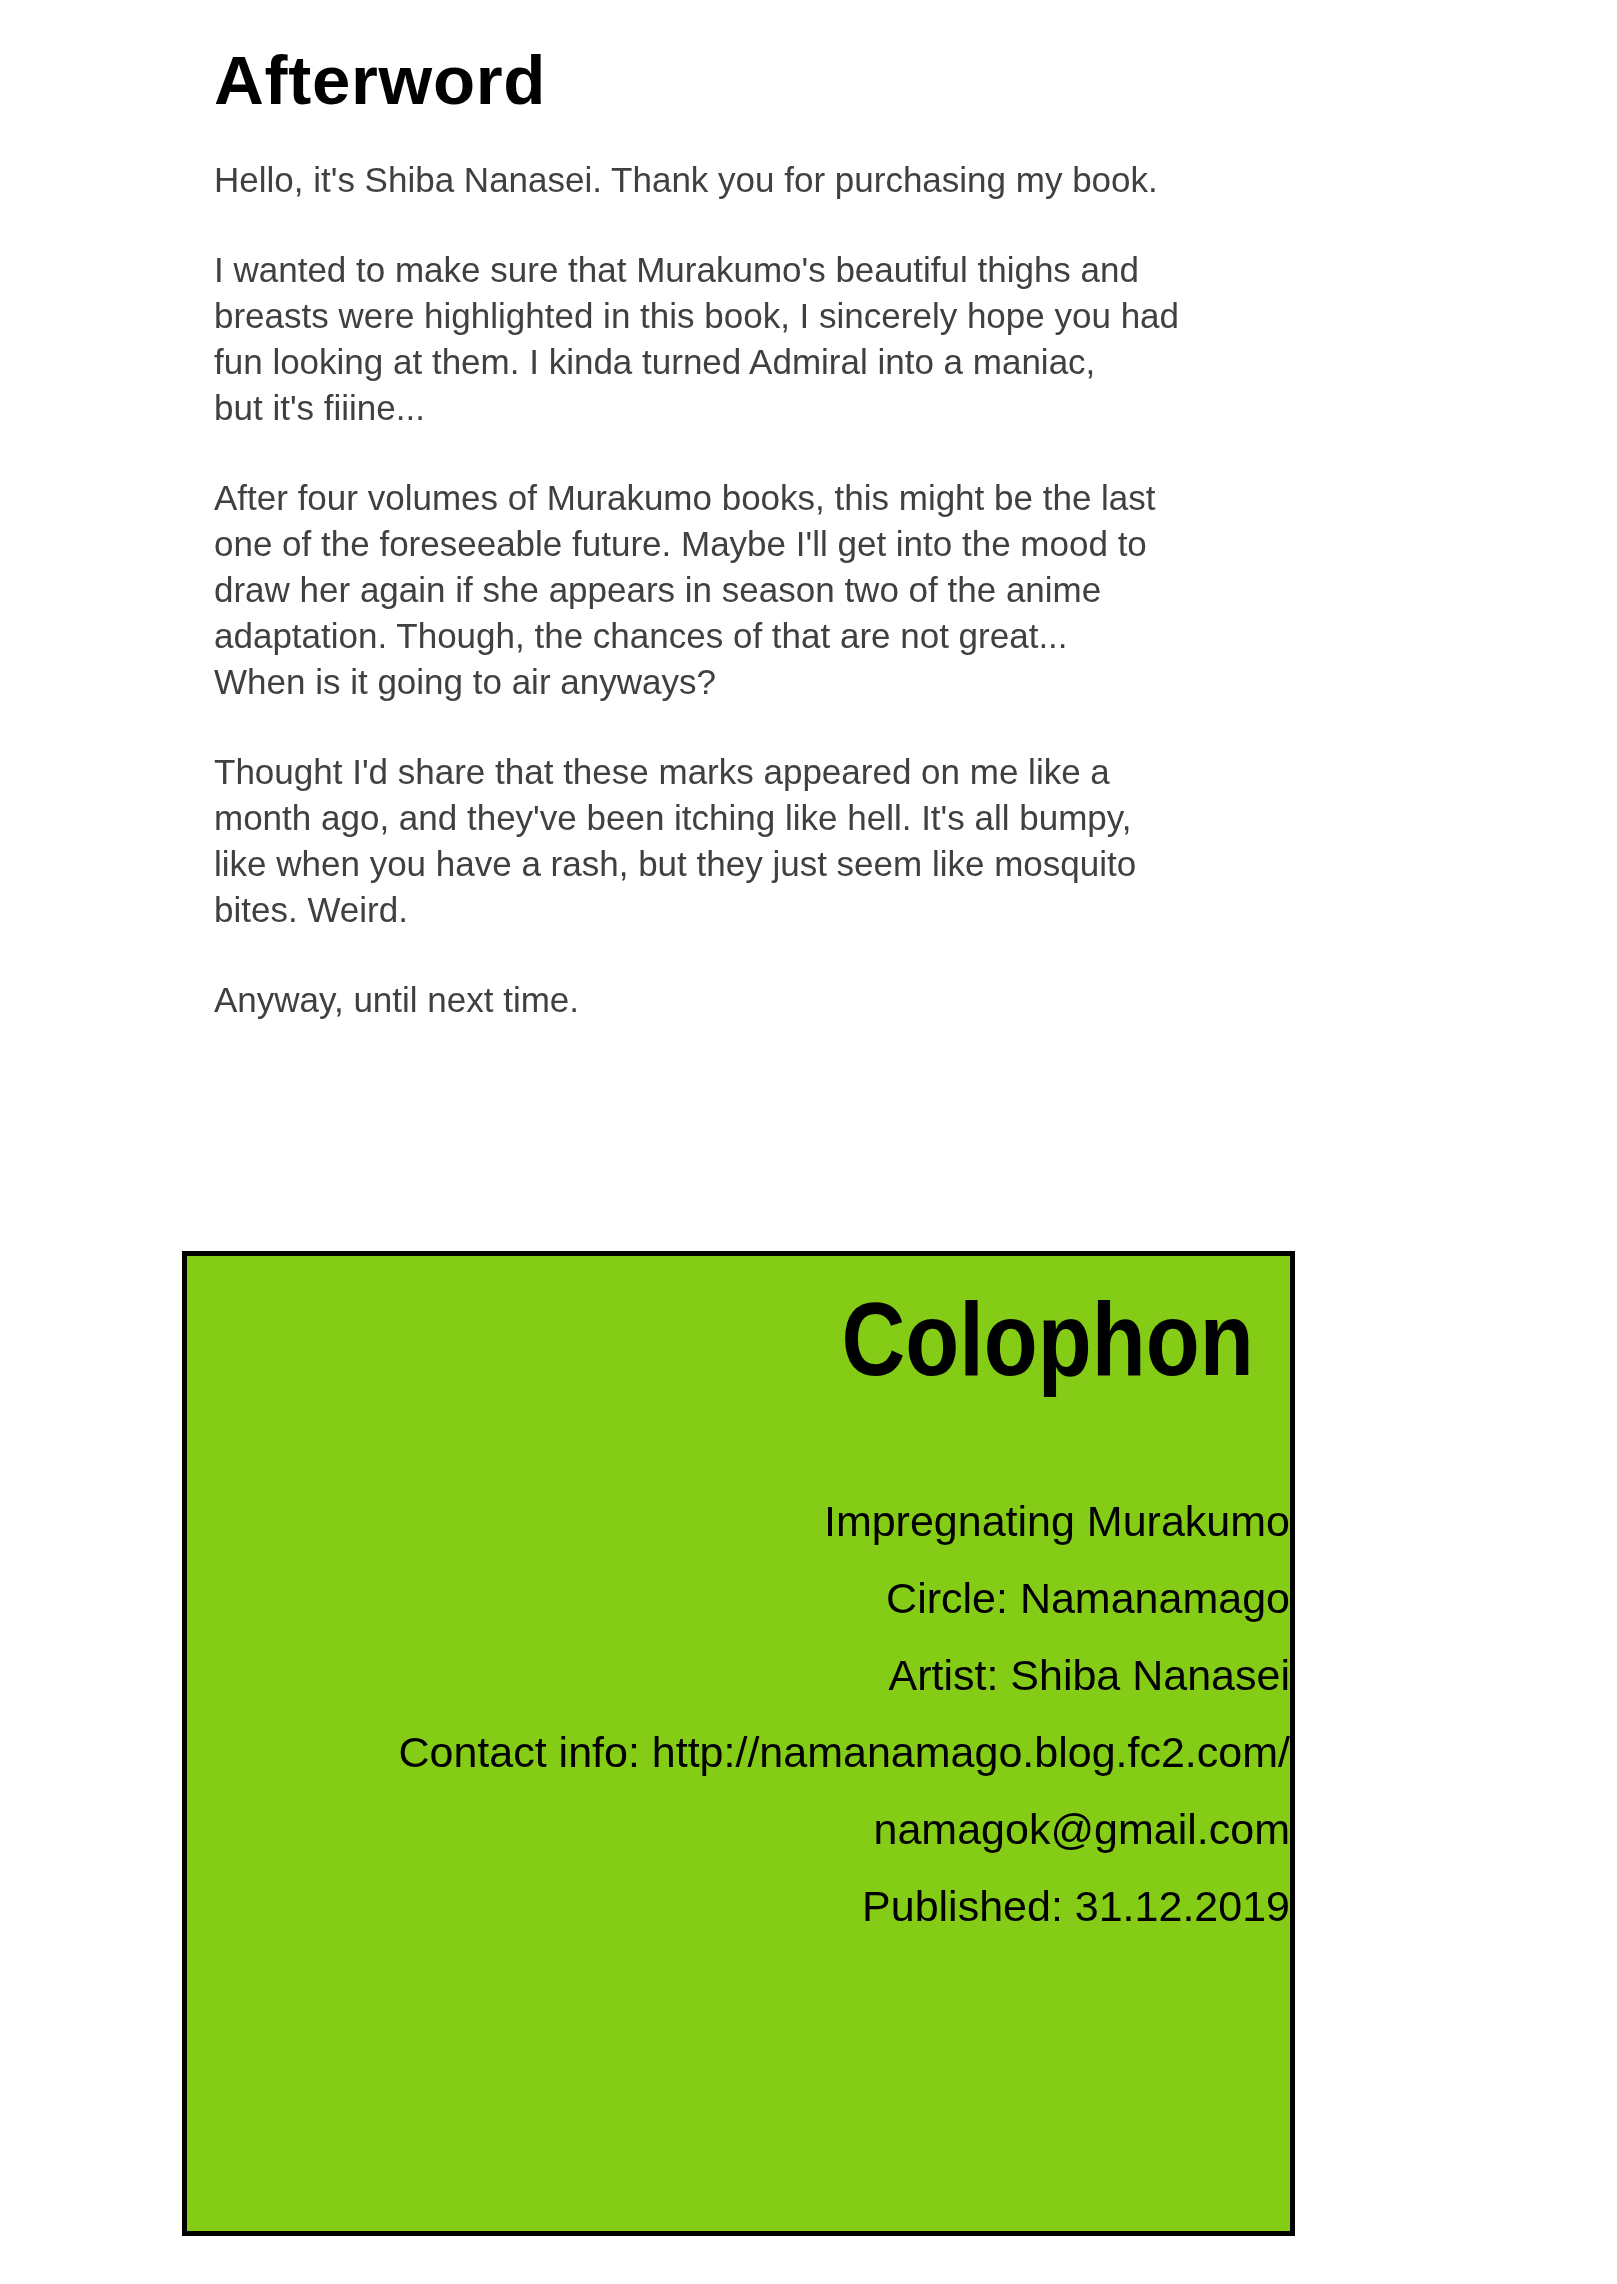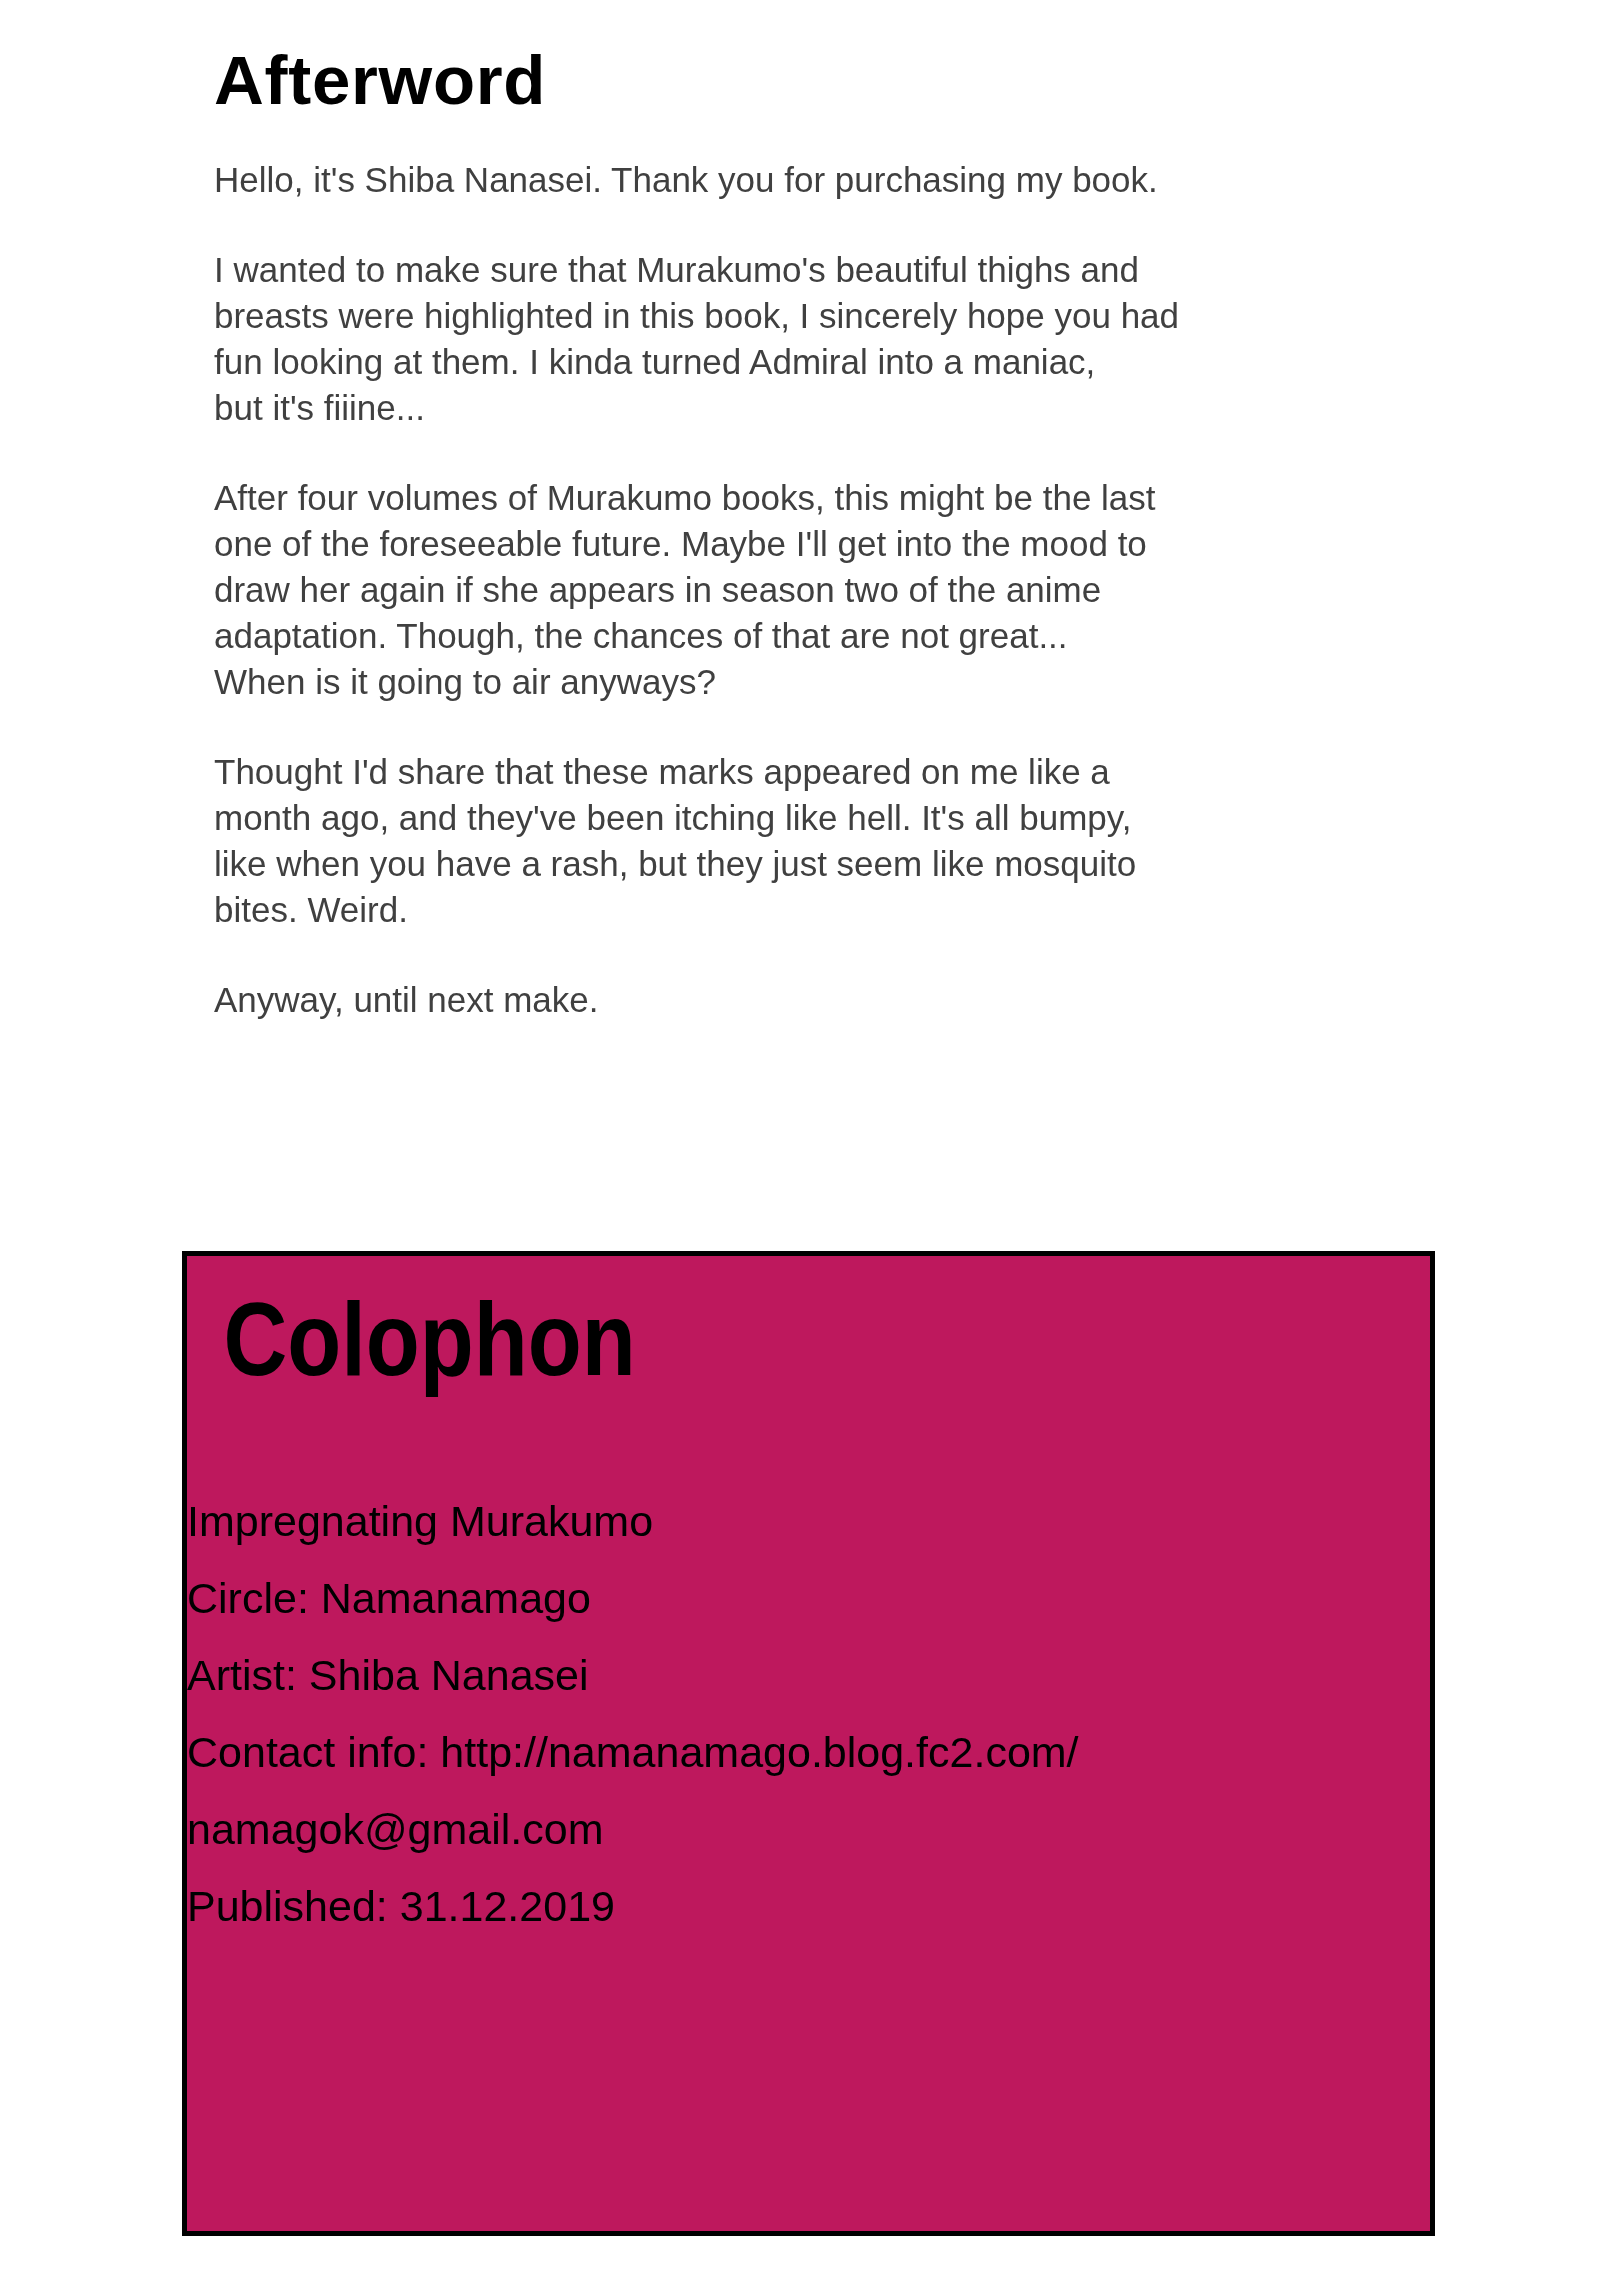--- a/index.html
+++ b/index.html
@@ -37,26 +37,26 @@
     color: #404040;
     white-space: pre-line;
   }
   .body-par.first {
     margin-top: 34px;
   }
   .colophon-box {
     position: absolute;
     left: 182px;
     top: 1251px;
-    width: 1253px;
+    width: 1113px;
     height: 985px;
     box-sizing: border-box;
     border: 5px solid #000000;
-    background: #be185d;
-    text-align: left;
+    background: #84cc16;
+    text-align: right;
   }
   .colophon-title {
     margin: 21.4px 0 0 0;
     font-size: 104px;
     line-height: 1.2;
     font-weight: 700;
     color: #000000;
   }
   .colophon-title .squeeze {
     display: inline-block;
@@ -96,21 +96,21 @@
 one of the foreseeable future. Maybe I'll get into the mood to
 draw her again if she appears in season two of the anime
 adaptation. Though, the chances of that are not great...
 When is it going to air anyways?</p>
 
     <p class="body-par">Thought I'd share that these marks appeared on me like a
 month ago, and they've been itching like hell. It's all bumpy,
 like when you have a rash, but they just seem like mosquito
 bites. Weird.</p>
 
-    <p class="body-par">Anyway, until next make.</p>
+    <p class="body-par">Anyway, until next time.</p>
   </div>
 
   <div class="colophon-box">
     <h2 class="colophon-title"><span class="squeeze">Colophon</span></h2>
 
     <div class="colophon-block publication">Impregnating Murakumo
 Circle: Namanamago
 Artist: Shiba Nanasei
 Contact info: http://namanamago.blog.fc2.com/
 namagok@gmail.com

